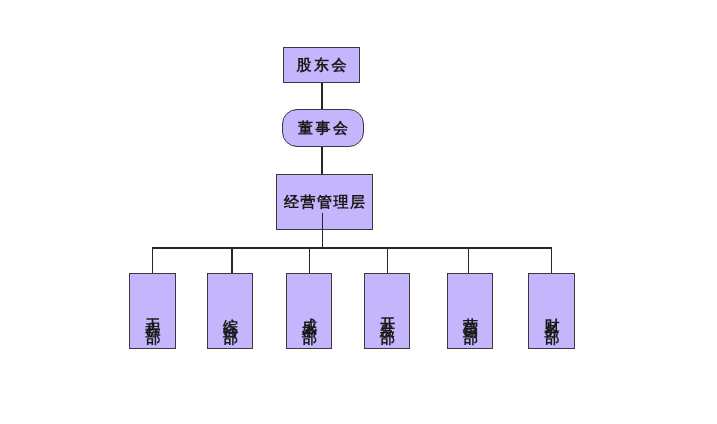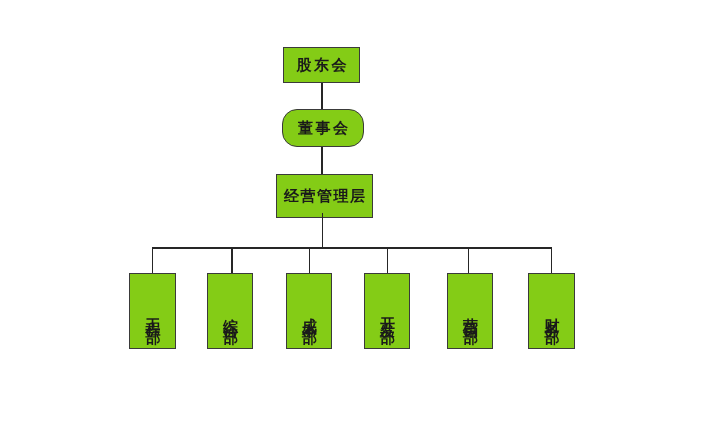--- a/index.html
+++ b/index.html
@@ -13,21 +13,21 @@
     height: 424px;
     background: #ffffff;
     overflow: hidden;
     font-family: "Liberation Serif", "DejaVu Serif", serif;
     color: #1a1a1a;
   }
   .node {
     position: absolute;
     box-sizing: border-box;
     border: 1.5px solid #3a3a3a;
-    background: #84cc16;
+    background: #c4b5fd;
     display: flex;
     align-items: center;
     justify-content: center;
     text-align: right;
   }
   .node.h-label {
     font-size: 15px;
     font-weight: bold;
     letter-spacing: 2.5px;
     text-indent: 2.5px; 
@@ -60,21 +60,21 @@
 <div id="canvas">
 
   <div class="node h-label" style="left:283px; top:47px; width:77px; height:36px;">股东会</div>
 
   <div class="line v" style="left:321px; top:83px; height:26px;"></div>
 
   <div class="node h-label" style="left:282px; top:109px; width:82px; height:38px;border-radius:15px;">董事会</div>
 
   <div class="line v" style="left:321px; top:147px; height:27px;"></div>
 
-  <div class="node h-label mgmt" style="left:276px; top:174px; width:97px; height:44px;">经营管理层</div>
+  <div class="node h-label mgmt" style="left:276px; top:174px; width:97px; height:56px;">经营管理层</div>
 
   <div class="line v" style="left:321.5px; top:213px; height:35px;"></div>
 
   <div class="line h" style="left:151.5px; top:247px; width:400.5px;"></div>
 
   <div class="line v" style="left:151.5px; top:247px; height:26px;"></div>
   <div class="line v" style="left:231px;   top:247px; height:26px;"></div>
   <div class="line v" style="left:308.5px; top:247px; height:26px;"></div>
   <div class="line v" style="left:386.5px; top:247px; height:26px;"></div>
   <div class="line v" style="left:467.5px; top:247px; height:26px;"></div>

